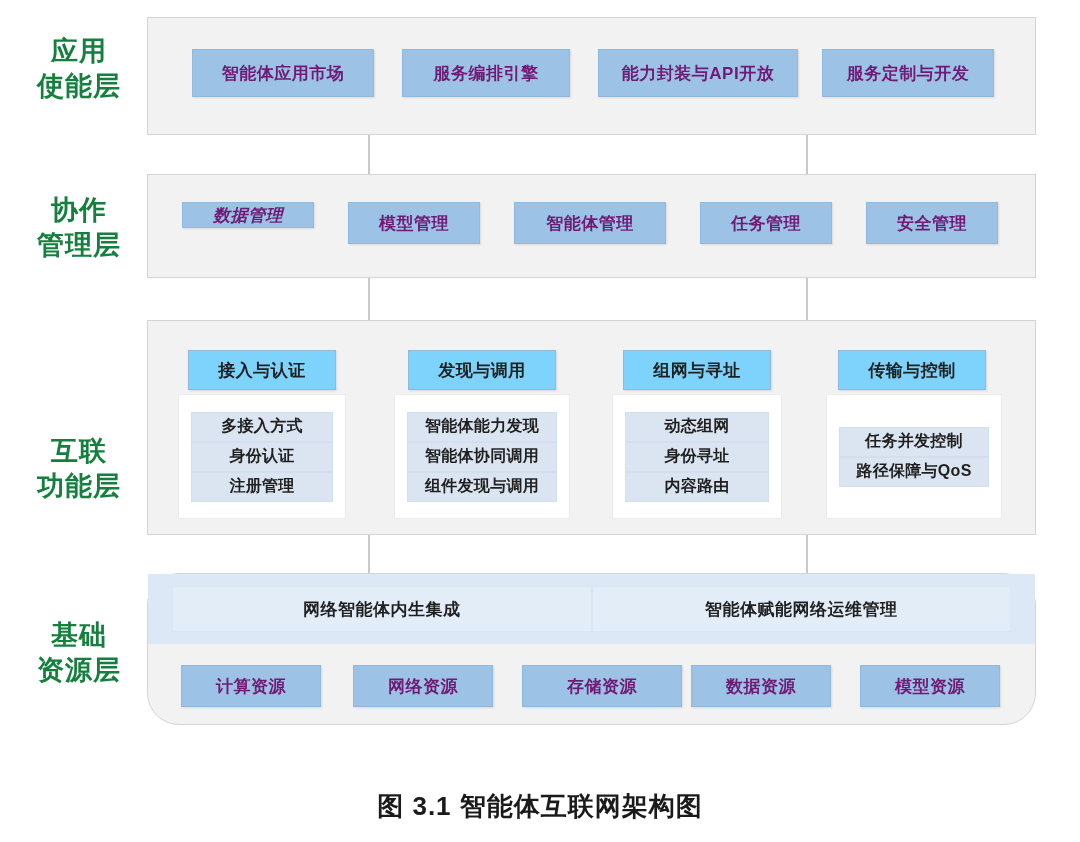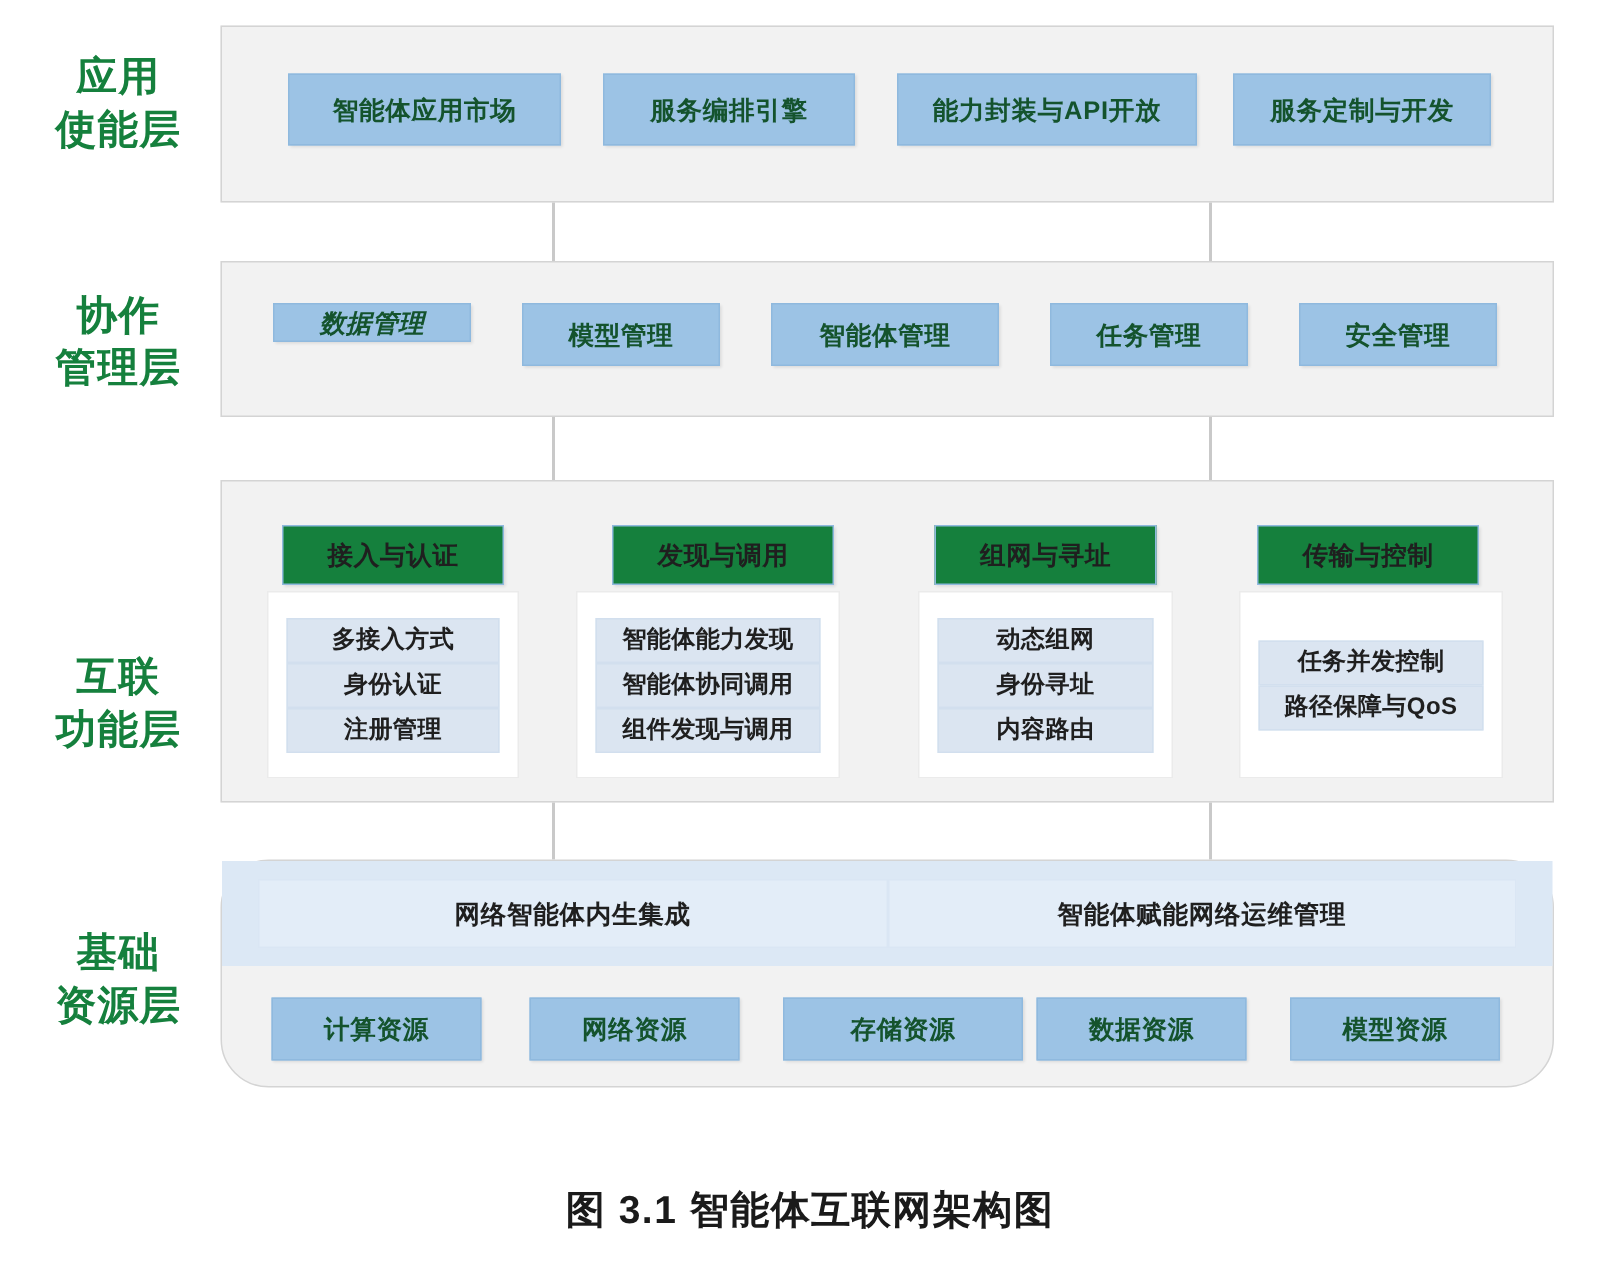--- a/index.html
+++ b/index.html
@@ -58,30 +58,30 @@
   .chip {
     position: absolute;
     box-sizing: border-box;
     background: #9cc3e5;
     border: 1px solid #8fb9de;
     display: flex;
     align-items: center;
     justify-content: center;
     font-size: 17px;
     font-weight: 700;
-    color: #14532d;
+    color: #701a75;
     letter-spacing: 0.5px;
     box-shadow: 1px 1px 2px rgba(0,0,0,0.10);
   }
 
   
   .col-head {
     position: absolute;
     box-sizing: border-box;
-    background: #15803d;
+    background: #7dd3fc;
     border: 1px solid #8fb9de;
     display: flex;
     align-items: center;
     justify-content: center;
     font-size: 17px;
     font-weight: 700;
     color: #1f1f1f;
     letter-spacing: 0.5px;
     box-shadow: 1px 1px 2px rgba(0,0,0,0.10);
     font-family: Liberation Serif, serif;
@@ -185,21 +185,21 @@
   <div class="panel" id="panel-3" style="top:320px; height:215px;">
 
     <div class="col-head" style="left:40px; top:29px; width:148px; height:40px;">接入与认证</div>
     <div class="col-body" style="left:30px; top:73px; width:168px; height:125px;">
       <div class="sub-chip">多接入方式</div>
       <div class="sub-chip">身份认证</div>
       <div class="sub-chip">注册管理</div>
     </div>
 
     <div class="col-head" style="left:260px; top:29px; width:148px; height:40px;">发现与调用</div>
-    <div class="col-body" style="left:236px; top:73px; width:176px; height:125px;">
+    <div class="col-body" style="left:246px; top:73px; width:176px; height:125px;">
       <div class="sub-chip">智能体能力发现</div>
       <div class="sub-chip">智能体协同调用</div>
       <div class="sub-chip">组件发现与调用</div>
     </div>
 
     <div class="col-head" style="left:475px; top:29px; width:148px; height:40px;">组网与寻址</div>
     <div class="col-body" style="left:464px; top:73px; width:170px; height:125px;">
       <div class="sub-chip">动态组网</div>
       <div class="sub-chip">身份寻址</div>
       <div class="sub-chip">内容路由</div>

